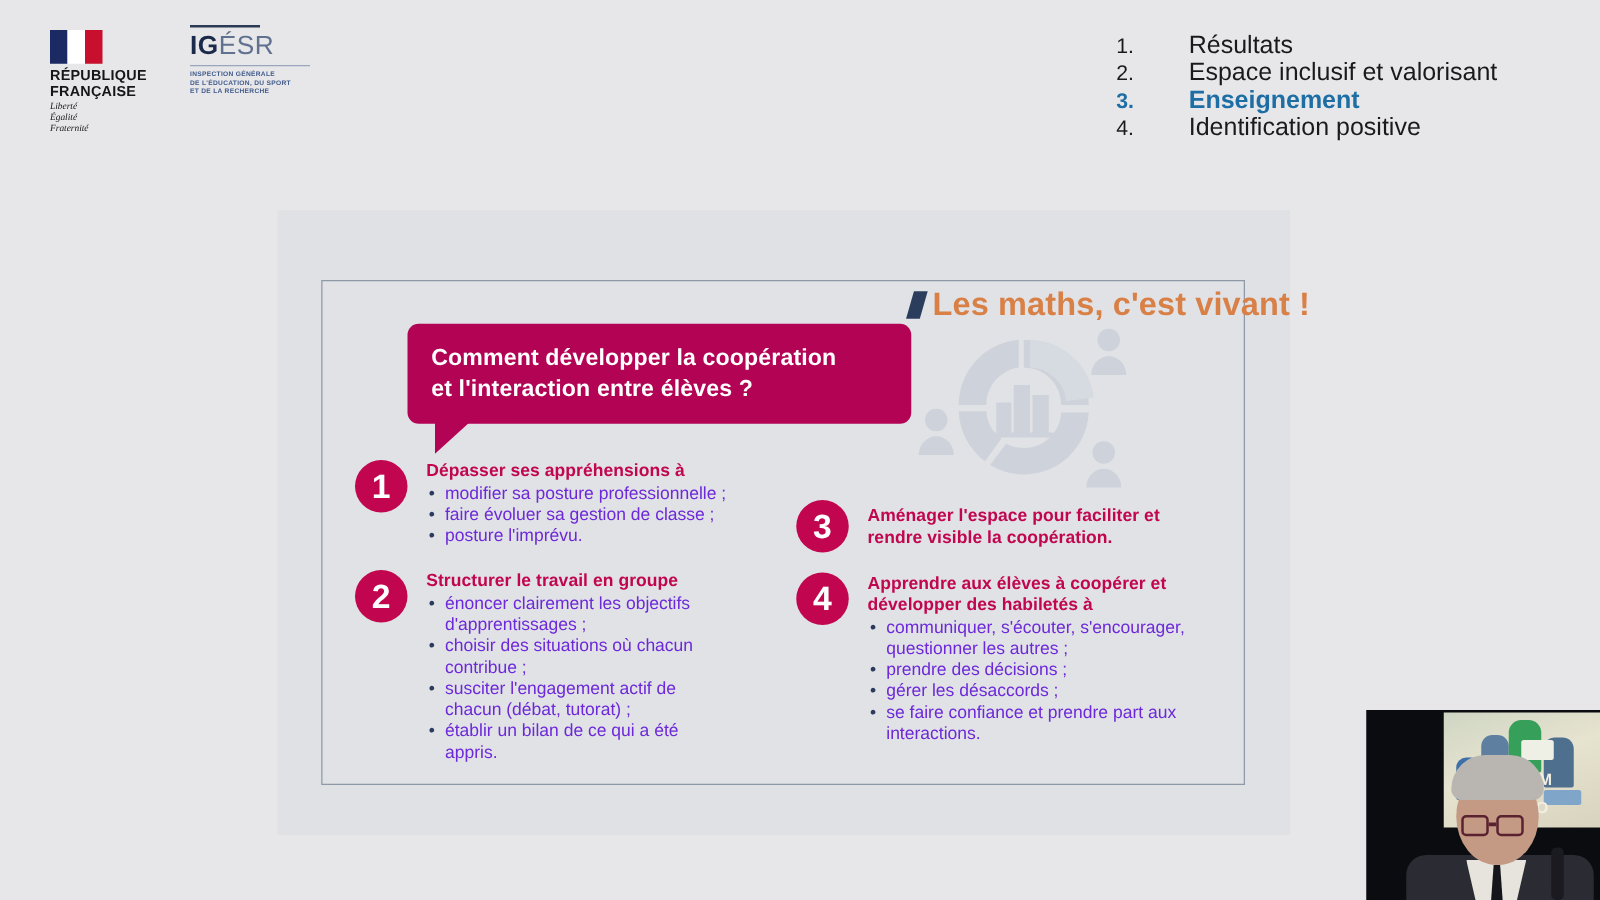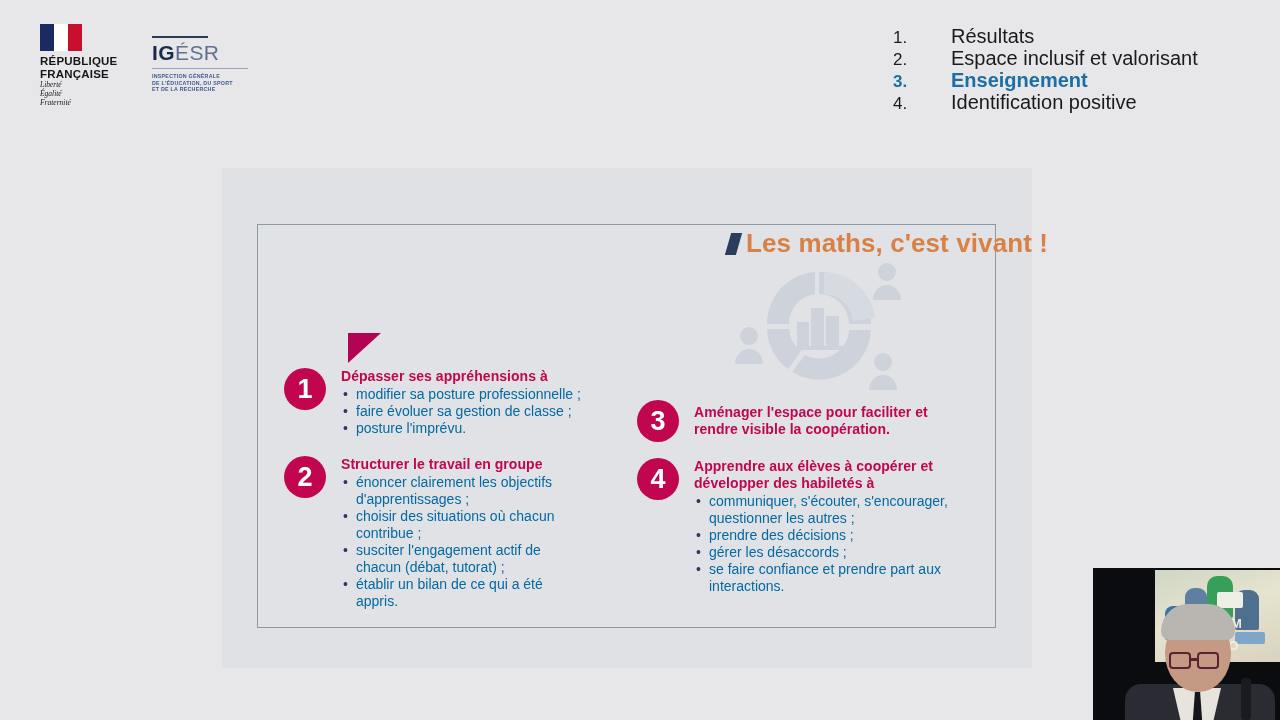--- a/index.html
+++ b/index.html
@@ -22,21 +22,21 @@
     margin-top:4px;
     font-size:11.5px; font-weight:700; line-height:12.5px;
     letter-spacing:.2px; color:#161616;
   }
   .marianne-motto {
     margin-top:0;
     font-family:"Liberation Serif", serif;
     font-style:italic; font-size:7.5px; line-height:9px; color:#161616;
   }
 
-  .logo-igesr { position:absolute; left:152px; top:20px; width:110px;margin-top:16px; }
+  .logo-igesr { position:absolute; left:152px; top:20px; width:110px; }
   .igesr-rule { width:56px; height:2px; background:#2b3a55; margin-bottom:4px; }
   .igesr-word { font-size:21px; line-height:21px; letter-spacing:.4px; color:#1b2a4a; font-weight:700; }
   .igesr-word .light { color:#60708f; font-weight:400; }
   .igesr-rule2 { width:96px; height:1px; background:#9aa6bd; margin:5px 0 4px; }
   .igesr-sub {
     font-size:5.3px; line-height:6.6px; font-weight:700;
     letter-spacing:.25px; color:#3f5b8c; text-transform:uppercase;
   }
 
   
@@ -108,21 +108,21 @@
     line-height:1;
   }
   .block-body { margin-left:15px; }
   .block-title {
     color:#c1064f; font-size:14px; font-weight:700; line-height:17px;
     letter-spacing:.05px;
   }
   ul.block-list { list-style:none; margin-top:1px; }
   ul.block-list li {
     position:relative;
-    color:#0369a1; font-size:14px; line-height:17px;
+    color:#6d28d9; font-size:14px; line-height:17px;
     padding-left:15px; margin-top:0px;
   }
   ul.block-list li::before {
     content:"•"; position:absolute; left:2px; top:0;
     color:#2c3a5e; font-size:14px;
   }
 
   #block1 { left:284px; top:368px; }
   #block2 { left:284px; top:456px; }
   #block3 { left:637px; top:400px; }
@@ -239,20 +239,24 @@
         <path d="M138 138 a14 15 0 0 1 28 0 z"></path>
       </g>
     </svg>
   </div>
 
   <div class="slide-head">
     <span class="head-slash"></span>
     <span class="head-text">Les maths, c'est vivant !</span>
   </div>
 
+  <div class="bubble">
+    <div class="bubble-text">Comment développer la coopération</div>
+    <div class="bubble-text">et l'interaction entre élèves ?</div>
+  </div>
   <div class="bubble-tail"></div>
 
   <div class="block" id="block1">
     <div class="num-circle">1</div>
     <div class="block-body">
       <div class="block-title">Dépasser ses appréhensions à</div>
       <ul class="block-list">
         <li>modifier sa posture professionnelle ;</li>
         <li>faire évoluer sa gestion de classe ;</li>
         <li>posture l'imprévu.</li>

